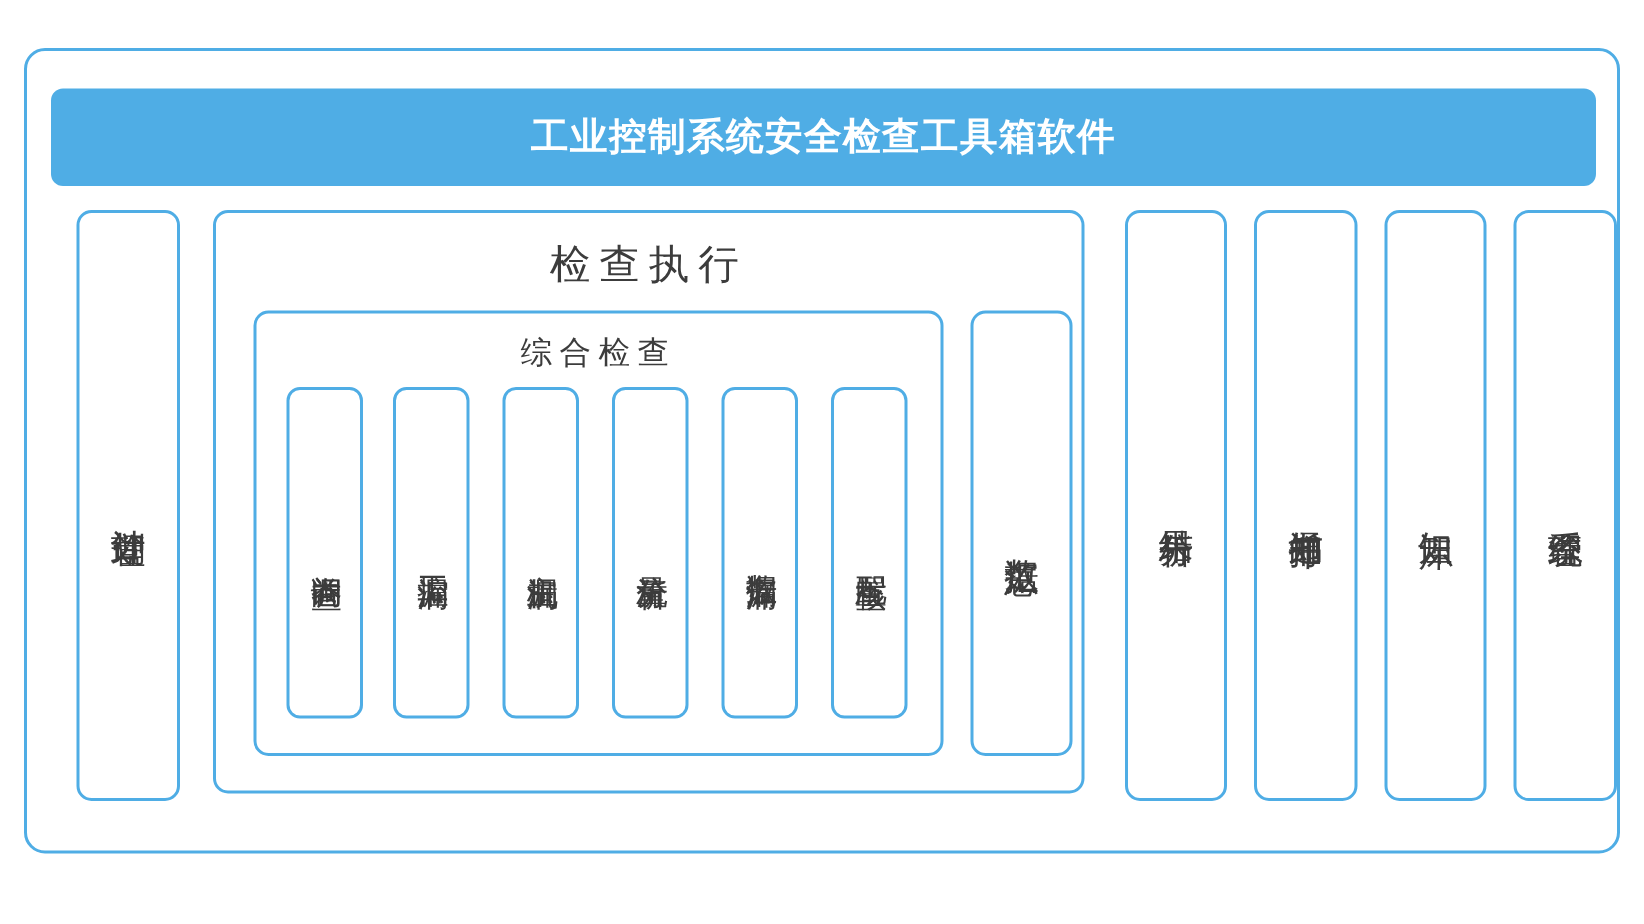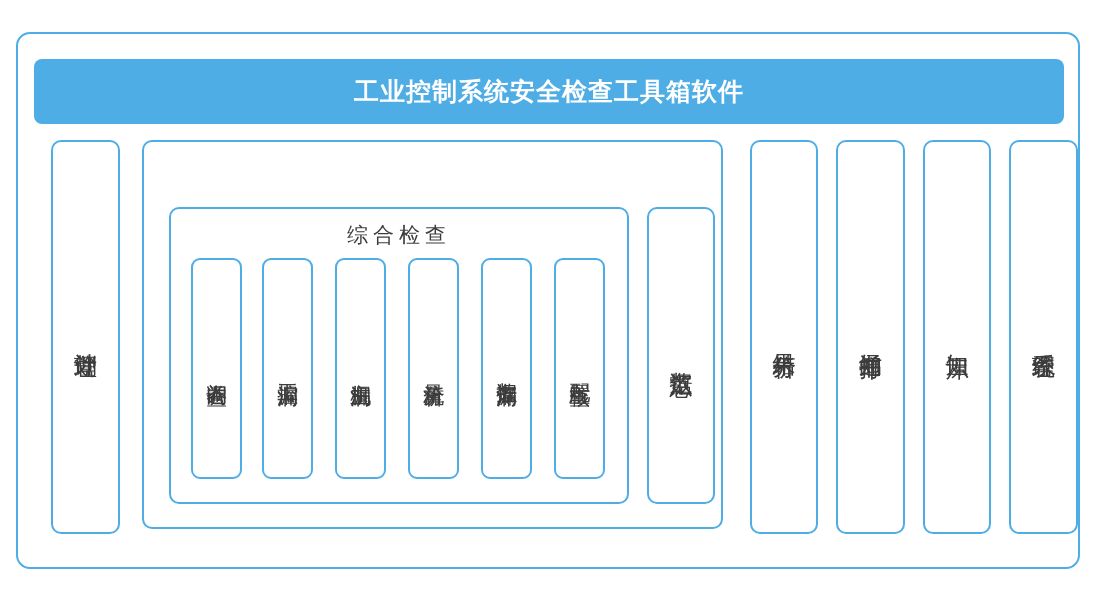--- a/index.html
+++ b/index.html
@@ -149,20 +149,21 @@
 
   <div id="columns">
 
     <div class="panel" id="col-plan">
       <div class="vcenter">
         <span class="vtext">计划管理</span>
       </div>
     </div>
 
     <div class="panel" id="panel-exec">
+      <div class="group-title" id="exec-title">检查执行</div>
 
       <div class="panel" id="panel-comprehensive">
         <div class="group-title" id="comprehensive-title">综合检查</div>
 
         <div class="panel item-box" id="item-0">
           <div class="vcenter">
             <span class="vtext">问卷调查</span>
           </div>
         </div>
 

